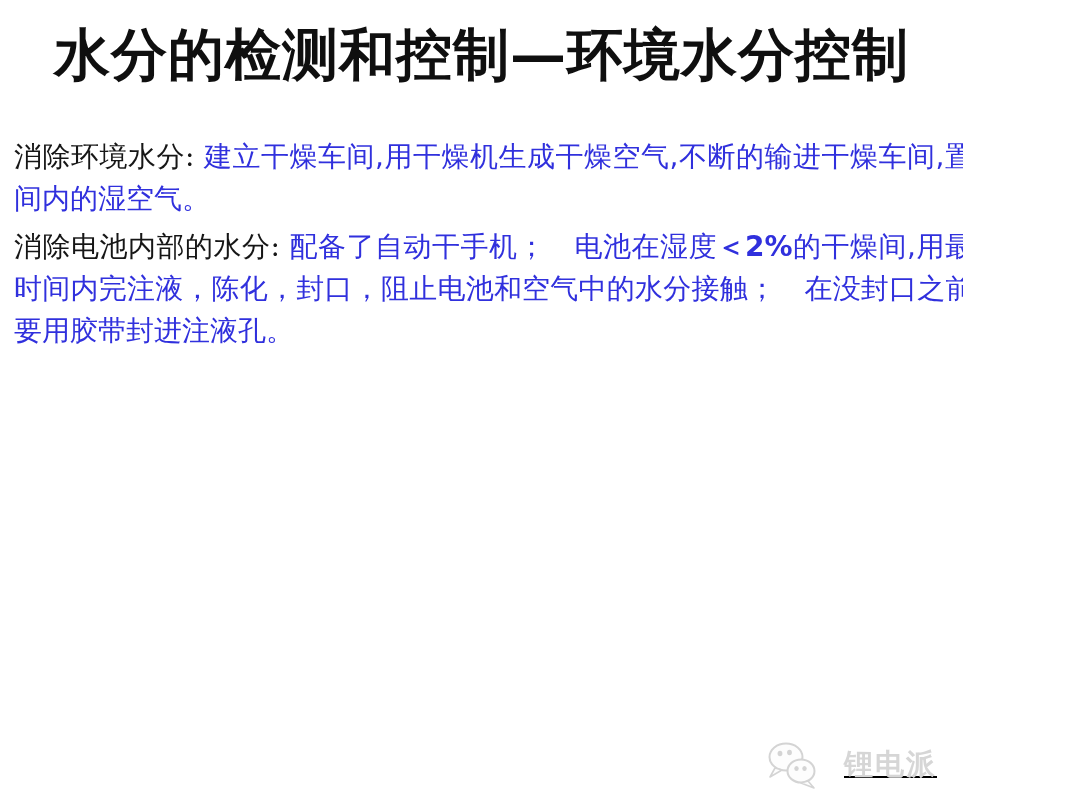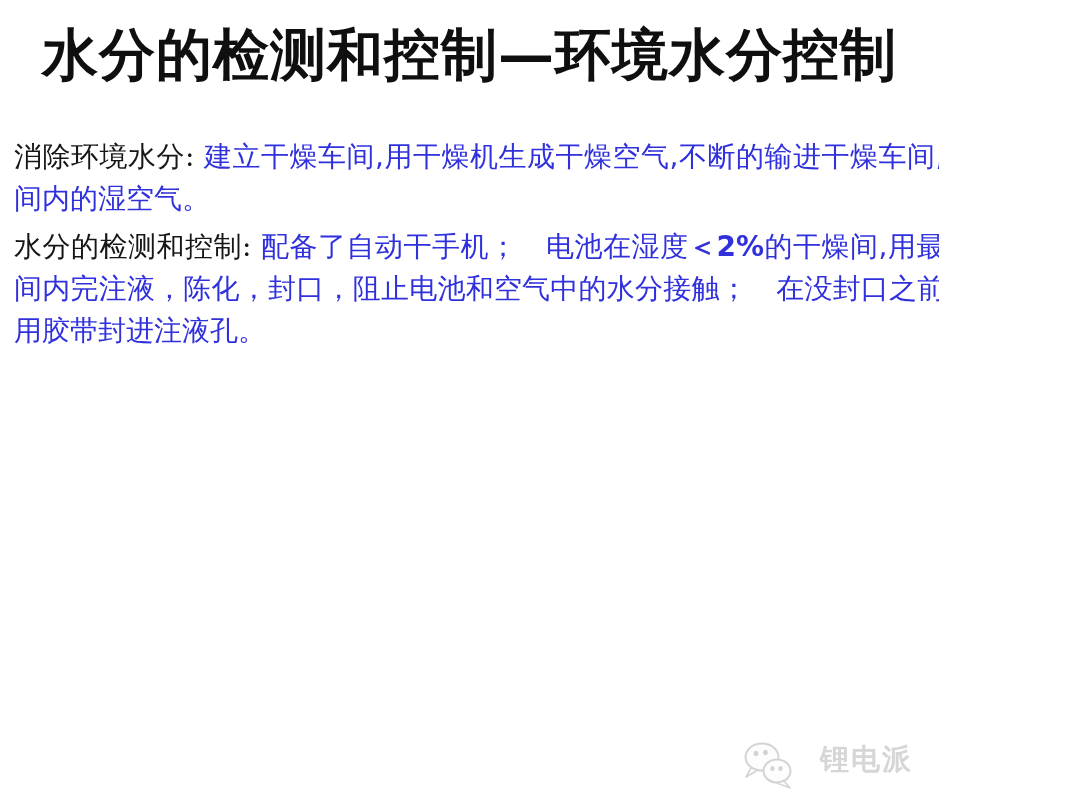--- a/index.html
+++ b/index.html
@@ -1,59 +1,59 @@
 <!DOCTYPE html>
 <html><head>
 <meta charset="utf-8">
 <style>
   html,body{margin:0;padding:0;background:#ffffff;}
   .slide{
     position:relative;width:939px;height:810px;background:#ffffff;
-    overflow:hidden;font-family:"DejaVu Sans","Liberation Sans",sans-serif;
+    overflow:hidden;font-family:"DejaVu Sans","Liberation Sans",sans-serif;padding-left:24px;
   }
   .title{
     position:absolute;top:18px;left:0;width:100%;margin:0;
     text-align:center;font-family:"DejaVu Serif","Liberation Serif",serif;
     font-weight:700;font-size:56px;color:#0f0f0f;letter-spacing:1px;
     white-space:nowrap;
   }
   .body{
     position:absolute;left:14px;top:136px;width:1016px;
     text-align:justify;
   }
   .para{margin:0 0 6px 0;font-size:28px;line-height:42px;}
   .label{
     color:#161616;
     font-family:"DejaVu Serif","Liberation Serif",serif;
   }
   .blue{color:#3030dd;}
   .b{font-weight:700;}
   .watermark{
     position:absolute;right:26px;bottom:20px;
-    display:flex;align-items:flex-start;gap:23px;
+    display:flex;align-items:center;gap:23px;text-decoration:underline;
   }
   .brand{
     font-size:29px;font-weight:700;color:#d6d6d6;
     text-shadow:1px 1px 0 #ffffff;letter-spacing:2px;
     font-family:"DejaVu Sans","Liberation Sans",sans-serif;
   }
   .wicon{display:block;}
 </style>
 </head>
 <body>
 
 <div class="slide">
 
   <h1 class="title">水分的检测和控制—环境水分控制</h1>
 
   <div class="body">
 
     <p class="para"><span class="label">消除环境水分:</span><span class="blue"> 建立干燥车间,用干燥机生成干燥空气,不断的输进干燥车间,置换车间内的湿空气。</span></p>
 
-    <p class="para"><span class="label">水分的检测和控制:</span><span class="blue"> 配备了自动干手机；　电池在湿度</span><span class="blue b">＜2%</span><span class="blue">的干燥间,用最短的时间内完注液，陈化，封口，阻止电池和空气中的水分接触；　在没封口之前，需要用胶带封进注液孔。</span></p>
+    <p class="para"><span class="label">消除电池内部的水分:</span><span class="blue"> 配备了自动干手机；　电池在湿度</span><span class="blue b">＜2%</span><span class="blue">的干燥间,用最短的时间内完注液，陈化，封口，阻止电池和空气中的水分接触；　在没封口之前，需要用胶带封进注液孔。</span></p>
 
 
 
   </div>
 
   <div class="watermark">
     <svg class="wicon" width="56" height="50" viewBox="0 0 56 50" xmlns="http://www.w3.org/2000/svg">
 
       <ellipse cx="21" cy="17" rx="16.5" ry="13.5" fill="#fdfdfd" stroke="#d4d4d4" stroke-width="2"></ellipse>
       <path d="M10 28 L5 37 L17 30 Z" fill="#fdfdfd" stroke="#d4d4d4" stroke-width="1.6" stroke-linejoin="round"></path>

